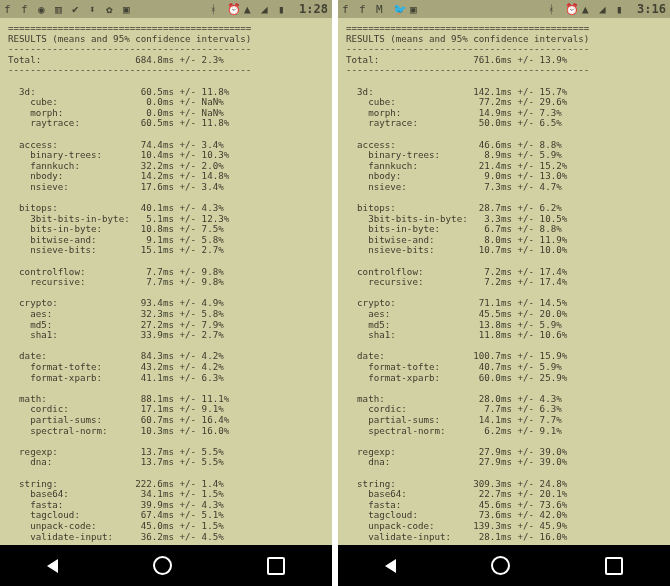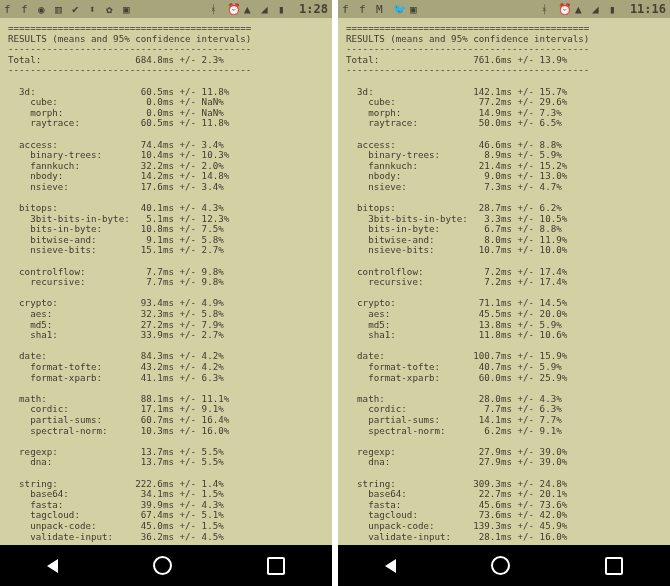--- a/index.html
+++ b/index.html
@@ -190,21 +190,21 @@
           <span class="sb-icon">M</span>
           <span class="sb-icon">🐦</span>
           <span class="sb-icon">▣</span>
         </div>
       <div class="sb-right" id="sb-right-R">
         <span class="sb-icon">ᚼ</span>
           <span class="sb-icon">⏰</span>
           <span class="sb-icon">▲</span>
           <span class="sb-icon">◢</span>
           <span class="sb-icon">▮</span>
-          <span class="sb-clock">11:16</span>
+          <span class="sb-clock">3:16</span>
       </div>
     </div>
     <div class="content">
       <pre class="bench" id="bench-right">============================================
 RESULTS (means and 95% confidence intervals)
 --------------------------------------------
 Total:                 761.6ms +/- 13.9%
 --------------------------------------------
 
   3d:                  142.1ms +/- 15.7%

